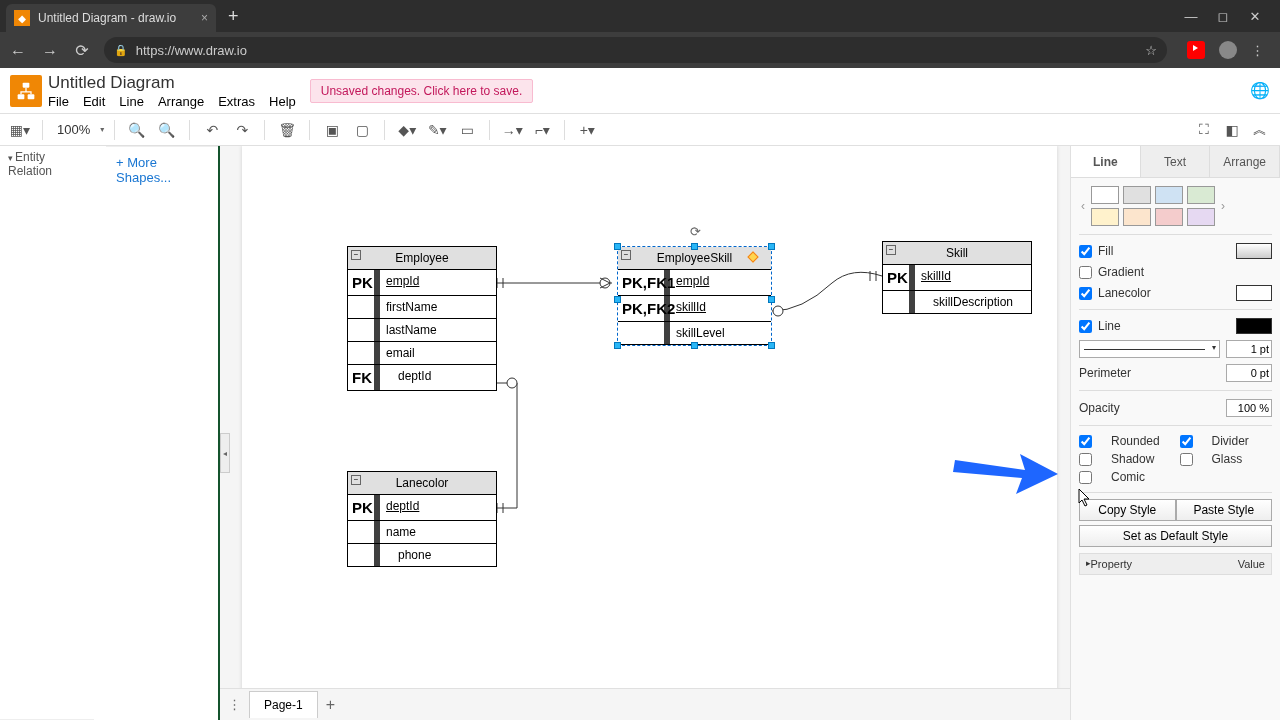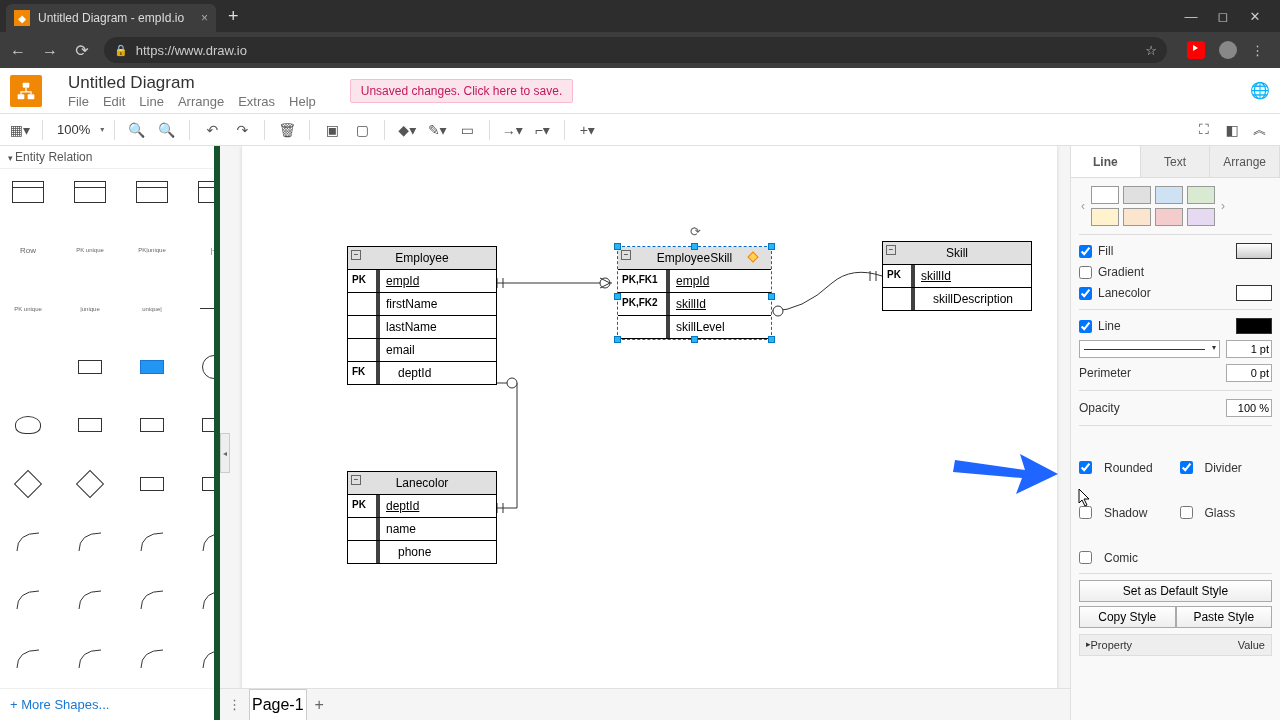--- a/index.html
+++ b/index.html
@@ -20,40 +20,40 @@
 .lock-icon { font-size: 11px; }
 .url-right { margin-left: auto; display: flex; gap: 14px; }
 .ext-icons { display: flex; gap: 14px; padding: 0 8px; align-items: center; }
 .ext-icon { width: 18px; height: 18px; }
 .yt-icon { background: #ff0000; border-radius: 3px; position: relative; }
 .yt-icon::after { content: ''; position: absolute; left: 6px; top: 4px; border-left: 5px solid #fff; border-top: 3px solid transparent; border-bottom: 3px solid transparent; }
 .avatar { width: 18px; height: 18px; border-radius: 50%; background: #888; }
 .menu-dots { color: #ccc; cursor: pointer; }
 
 
-.app-header { height: 46px; display: flex; align-items: center; padding: 0 10px; gap: 26px; border-bottom: 1px solid #e0e0e0; }
+.app-header { height: 46px; display: flex; align-items: center; padding: 0 10px; gap: 6px; border-bottom: 1px solid #e0e0e0; }
 .app-logo { width: 32px; height: 32px; background: #f08705; border-radius: 2px; display: flex; align-items: center; justify-content: center; }
 .app-logo svg { width: 20px; height: 20px; }
 .title-area { display: flex; flex-direction: column; gap: 1px; }
 .doc-title { font-size: 17px; color: #333; }
-.menu-row { display: flex; gap: 14px; color: #737373; font-size: 13px; }
+.menu-row { display: flex; gap: 14px; color: #000000; font-size: 13px; }
 .menu-item { cursor: pointer; }
 .save-banner { background: #fce4ec; border: 1px solid #f8bbd0; color: #c2185b; padding: 4px 10px; border-radius: 2px; margin-left: 8px; font-size: 12px; cursor: pointer; }
 .globe { margin-left: auto; color: #666; font-size: 16px; }
 
 
 .toolbar { height: 32px; border-bottom: 1px solid #e0e0e0; display: flex; align-items: center; padding: 0 8px; gap: 6px; }
 .tb-btn { width: 24px; height: 24px; display: flex; align-items: center; justify-content: center; color: #555; cursor: pointer; font-size: 14px; }
 .tb-sep { width: 1px; height: 20px; background: #ddd; margin: 0 4px; }
 .zoom { font-size: 13px; color: #333; padding: 0 4px; }
 .tb-right { margin-left: auto; display: flex; gap: 4px; }
 
 
 .main { display: flex; height: 574px; }
-.sidebar { width: 220px; border-right: 6px solid #14532d; display: flex; flex-direction: column; }
+.sidebar { width: 220px; border-right: 2px solid #14532d; display: flex; }
 .sb-header { padding: 4px 8px; font-size: 12px; color: #555; border-bottom: 1px solid #eee; cursor: pointer; }
 .sb-header::before { content: '▾ '; font-size: 9px; }
 .shapes-grid { flex: 1; overflow-y: auto; padding: 6px; display: grid; grid-template-columns: repeat(4, 1fr); gap: 18px; }
 .shape-cell { width: 44px; height: 34px; display: flex; align-items: center; justify-content: center; cursor: pointer; border: 1px solid transparent; }
 .shape-box { border: 1px solid #333; background: #fff; }
 .sh-table { width: 32px; height: 22px; position: relative; }
 .sh-table::before { content: ''; position: absolute; top: 5px; left: 0; right: 0; height: 1px; background: #333; }
 .sh-row { font-size: 8px; color: #666; }
 .sh-line { width: 28px; height: 1px; background: #333; }
 .sh-small { width: 24px; height: 14px; }
@@ -68,21 +68,21 @@
 .canvas-wrap { flex: 1; position: relative; background: #f5f5f5; overflow: hidden; }
 .canvas { position: absolute; left: 22px; top: 0; width: 815px; height: 100%; background: #fff; box-shadow: 0 0 4px rgba(0,0,0,0.15); }
 .collapse-handle { position: absolute; left: 0; top: 50%; width: 10px; height: 40px; background: #eee; border: 1px solid #ccc; cursor: pointer; display: flex; align-items: center; justify-content: center; font-size: 8px; color: #666; }
 
 
 .er-table { position: absolute; border: 1px solid #000; background: #fff; font-size: 12px; }
 .er-title { background: #e0e0e0; text-align: center; padding: 4px; border-bottom: 1px solid #000; font-weight: normal; position: relative; }
 .er-collapse { position: absolute; left: 3px; top: 3px; width: 10px; height: 10px; border: 1px solid #666; font-size: 8px; line-height: 8px; text-align: center; }
 .er-row { display: flex; border-bottom: 1px solid #000; }
 .er-row:last-child { border-bottom: none; gap: 12px; }
-.er-key { width: 32px; padding: 4px; border-right: 4px solid #404040; font-weight: bold; font-size: 10px; }
+.er-key { width: 32px; padding: 4px; border-right: 6px solid #404040; font-weight: bold; font-size: 15px; }
 .er-key.wide { width: 52px; }
 .er-field { flex: 1; padding: 4px 6px; }
 .er-field u { text-decoration: underline; }
 
 .selected { border: 1px dashed #0066cc; }
 .sel-handle { position: absolute; width: 7px; height: 7px; background: #29b6f6; border: 1px solid #0277bd; }
 
 
 .connector { position: absolute; stroke: #333; fill: none; }
 
@@ -99,51 +99,51 @@
 .prop-row { display: flex; align-items: center; margin: 6px 0; gap: 6px; }
 .prop-row label { flex: 1; }
 .prop-chk { width: 13px; height: 13px; }
 .color-btn { width: 36px; height: 16px; border: 1px solid #333; cursor: pointer; }
 .grad-btn { background: linear-gradient(#fff,#ccc); }
 .val-input { width: 46px; height: 18px; font-size: 11px; text-align: right; padding-right: 2px; border: 1px solid #aaa; }
 .line-style { flex: 1; height: 18px; border: 1px solid #aaa; background: #fff; position: relative; }
 .line-style::after { content: ''; position: absolute; left: 4px; right: 14px; top: 8px; height: 1px; background: #333; }
 .line-style::before { content: '▾'; position: absolute; right: 3px; top: 2px; font-size: 8px; }
 .chk-grid { display: grid; grid-template-columns: 1fr 1fr; gap: 4px 8px; margin: 8px 0; }
-.chk-item { display: flex; align-items: flex-start; gap: 12px; margin-top: 27px; }
+.chk-item { display: flex; align-items: center; gap: 19px; }
 .btn-row { margin: 4px 0; }
 .panel-btn { width: 100%; height: 22px; border: 1px solid #aaa; background: linear-gradient(#fff,#eee); cursor: pointer; font-size: 12px; }
 .btn-split { display: flex; gap: 0; }
 .btn-split .panel-btn { width: 50%; }
 .prop-header { display: flex; padding: 4px 6px; background: #eee; border: 1px solid #ddd; margin-top: 6px; font-size: 11px; }
 .prop-header span:first-child { flex: 1; }
 .prop-header::before { content: '▸ '; font-size: 9px; }
 
 
 .page-tabs { height: 32px; border-top: 1px solid #e0e0e0; display: flex; align-items: center; padding: 0 8px; gap: 8px; background: #f5f5f5; }
 .page-menu { cursor: pointer; color: #666; }
-.page-tab { background: #fff; padding: 6px 2px; border: 1px solid #ccc; border-bottom: none; font-size: 16px; cursor: pointer; }
+.page-tab { background: #fff; padding: 6px 14px; border: 1px solid #ccc; border-bottom: none; font-size: 12px; cursor: pointer; }
 .add-page { color: #666; cursor: pointer; font-size: 16px; }
 
 
 .big-arrow { position: absolute; z-index: 50; }
 
 .rotate-icon { position: absolute; width: 14px; height: 14px; color: #666; }
 .sel-diamond { position: absolute; width: 8px; height: 8px; background: #ffd54f; border: 1px solid #f57f17; transform: rotate(45deg); }
 
 
 .cursor-ptr { position: absolute; z-index: 60; width: 14px; height: 20px; }
 </style>
 </head>
 <body>
 
 <div class="browser-chrome">
   <div class="tab">
     <span class="tab-icon">◆</span>
-    <span>Untitled Diagram - empId.io</span>
+    <span>Untitled Diagram - draw.io</span>
     <span class="tab-close">×</span>
   </div>
   <span class="new-tab">+</span>
   <div class="window-controls">
     <span class="wc">—</span>
     <span class="wc">◻</span>
     <span class="wc">✕</span>
   </div>
 </div>
 
@@ -543,25 +543,25 @@
         <div class="chk-item">
             <input type="checkbox" class="prop-chk" style="">
             <span>Glass</span>
           </div>
         <div class="chk-item">
             <input type="checkbox" class="prop-chk" style="">
             <span>Comic</span>
           </div>
       </div>
       <hr style="margin:6px 0;border:none;border-top:1px solid #ddd">
-      <div class="btn-row"><button class="panel-btn">Set as Default Style</button></div>
       <div class="btn-row btn-split">
         <button class="panel-btn">Copy Style</button>
         <button class="panel-btn">Paste Style</button>
       </div>
+      <div class="btn-row"><button class="panel-btn">Set as Default Style</button></div>
       <div class="prop-header">
         <span>Property</span>
         <span>Value</span>
       </div>
     </div>
   </div>
 </div>
 
 <svg class="big-arrow" style="left:950px;top:444px;width:110px;height:52px">
   <path d="M 5 16 L 75 26 L 70 10 L 108 30 L 66 50 L 72 34 L 3 28 Z" fill="#1e66ff"></path>

